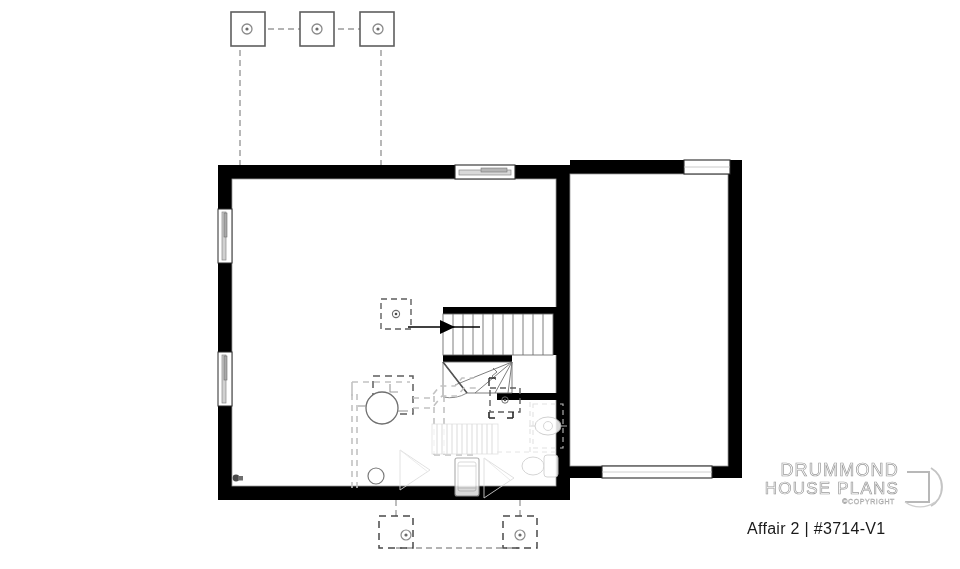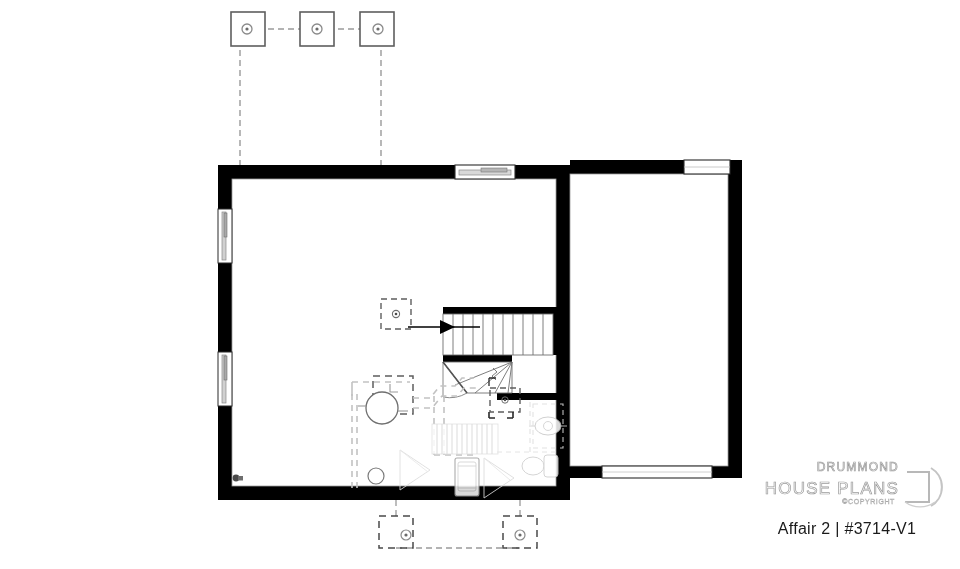--- a/index.html
+++ b/index.html
@@ -48,21 +48,21 @@
     color: #ffffff;
     -webkit-text-stroke: 0.7px #9a9a9a;
     text-shadow: 0 0 0 #ffffff;
     letter-spacing: 1.2px;
     font-weight: 400;
     white-space: nowrap;
     font-family: "Liberation Sans", sans-serif;
   }
   #logo-line-1 {
     top: 0px;
-    font-size: 12px;
+    font-size: 18px;
   }
   #logo-line-2 {
     top: 19px;
     font-size: 17px;
     padding-left: 47px;
   }
   #logo-copyright {
     position: absolute;
     right: 52px;
     top: 38px;
@@ -80,21 +80,21 @@
     height: 48px;
   }
   #plan-caption {
     position: absolute;
     right: 8px;
     top: 62px;
     font-size: 16px;
     color: #1a1a1a;
     letter-spacing: 0.3px;
     white-space: nowrap;
-    text-align: center;
+    text-align: left;
     width: 200px;
     font-family: "Liberation Sans", sans-serif;
   }
 </style>
 </head>
 <body>
 
 <div id="plan-root">
 
   <svg class="plan-svg" viewBox="0 0 960 569">

